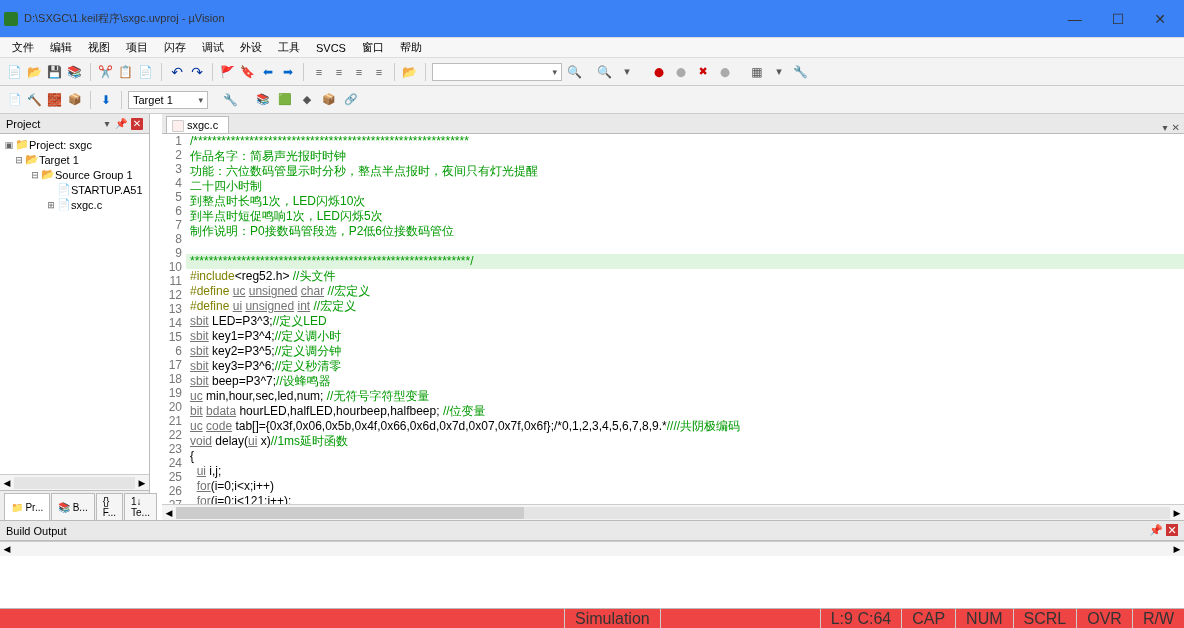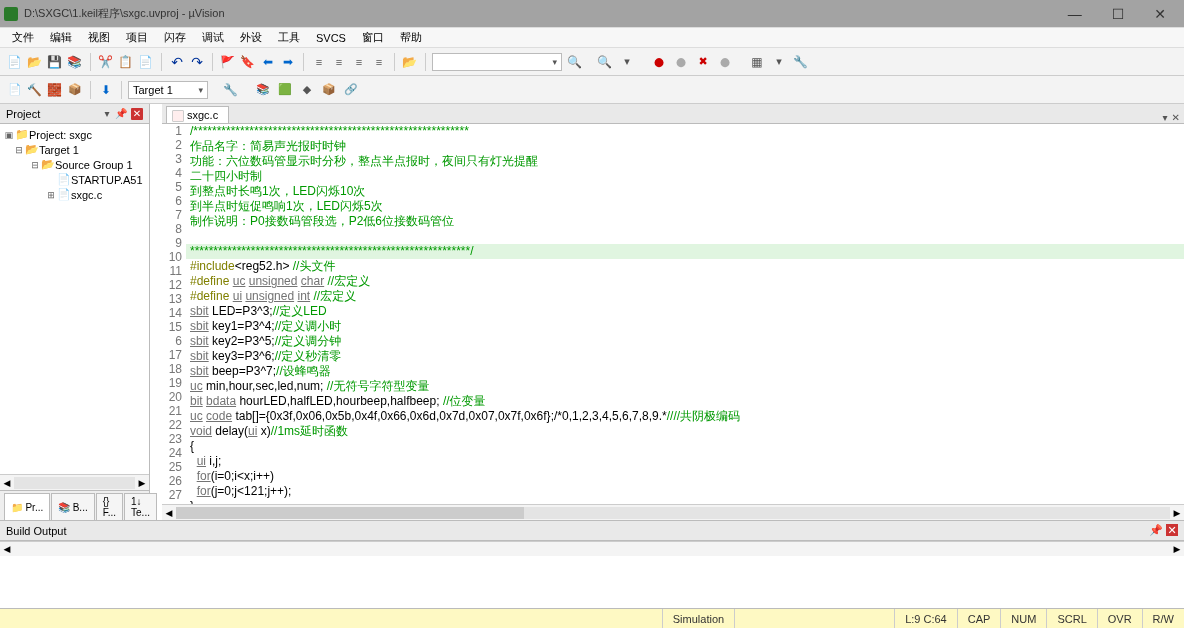--- a/index.html
+++ b/index.html
@@ -1,17 +1,17 @@
 <!DOCTYPE html>
 <html><head>
 <meta charset="utf-8">
 <style>
 * { margin: 0; padding: 0; box-sizing: border-box; font-family: "Microsoft YaHei", sans-serif; }
 body { width: 1184px; height: 628px; background: #fff; overflow: hidden; font-size: 11px; color: #000; display: flex; flex-direction: column; }
-.titlebar { height: 28px; background: #a3a3a3; display: flex; align-items: center; padding: 0 4px; border-bottom: 1px solid #ddd; }
+.titlebar { height: 38px; background: #3b82f6; display: flex; align-items: center; padding: 0 4px; border-bottom: 1px solid #ddd; }
 .titlebar .logo { width: 14px; height: 14px; background: #2a7a2a; margin-right: 6px; display: inline-block; border-radius: 2px; }
 .titlebar .title { flex: 1; font-size: 11px; color: #333; }
 .window-controls { display: flex; gap: 18px; margin-right: 8px; }
 .window-controls span { font-size: 14px; cursor: pointer; color: #333; padding: 0 6px; }
 .menubar { height: 20px; background: #f7f7f7; display: flex; align-items: center; padding: 0 6px; gap: 4px; font-size: 11px; border-bottom: 1px solid #ddd; }
 .menubar span { padding: 2px 6px; cursor: pointer; }
 .toolbar { height: 28px; background: #f3f3f3; border-bottom: 1px solid #ccc; display: flex; align-items: center; padding: 0 6px; gap: 4px; }
 .toolbar .tb-group { display: flex; align-items: center; gap: 2px; border-right: 1px solid #ccc; padding-right: 6px; margin-right: 2px; }
 .tb-btn { width: 18px; height: 18px; display: inline-flex; align-items: center; justify-content: center; cursor: pointer; color: #555; }
 .tb-btn.new::before { content: "📄"; font-size:12px; }
@@ -75,21 +75,21 @@
 .editor-hscroll { height:16px; background:#f4f4f4; border-top:1px solid #ccc; display:flex; align-items:center; }
 .editor-hscroll .arrow { width:14px; text-align:center; font-size:9px; cursor:pointer; }
 .editor-hscroll .track { flex:1; height:12px; background:#e4e4e4; position:relative; }
 .editor-hscroll .thumb { position:absolute; left:0; width:35%; top:0; bottom:0; background:#ccc; }
 .build-output { height:88px; border-top:1px solid #bbb; display:flex; flex-direction:column; }
 .build-head { height:20px; background:#e9e9e9; border-bottom:1px solid #bbb; display:flex; align-items:center; padding:0 6px; font-size:11px; justify-content:space-between;text-align:center; }
 .build-body { flex:1; font-family:Consolas,"Courier New",monospace; font-size:12px; padding:2px 6px; overflow:auto; background:#fff; }
 .build-scroll { height:15px; background:#f4f4f4; border-top:1px solid #ccc; display:flex; align-items:center; }
 .build-scroll .arrow { width:14px; text-align:center; font-size:9px; cursor:pointer; }
 .build-scroll .track { flex:1; }
-.statusbar { height:20px; background:#fef9c3; border-top:1px solid #bbb; display:flex; align-items:center; font-size:11px; color:#333; }
+.statusbar { height:20px; background:#ef4444; border-top:1px solid #bbb; display:flex; align-items:center; font-size:16px; color:#333; }
 .statusbar .cell { padding:0 10px; border-left:1px solid #ccc; height:100%; display:flex; align-items:center; }
 .statusbar .grow { flex:1; }
 </style>
 </head>
 <body>
 
 <div class="titlebar">
   <span class="logo"></span>
   <span class="title">D:\SXGC\1.keil程序\sxgc.uvproj - µVision</span>
   <div class="window-controls">

